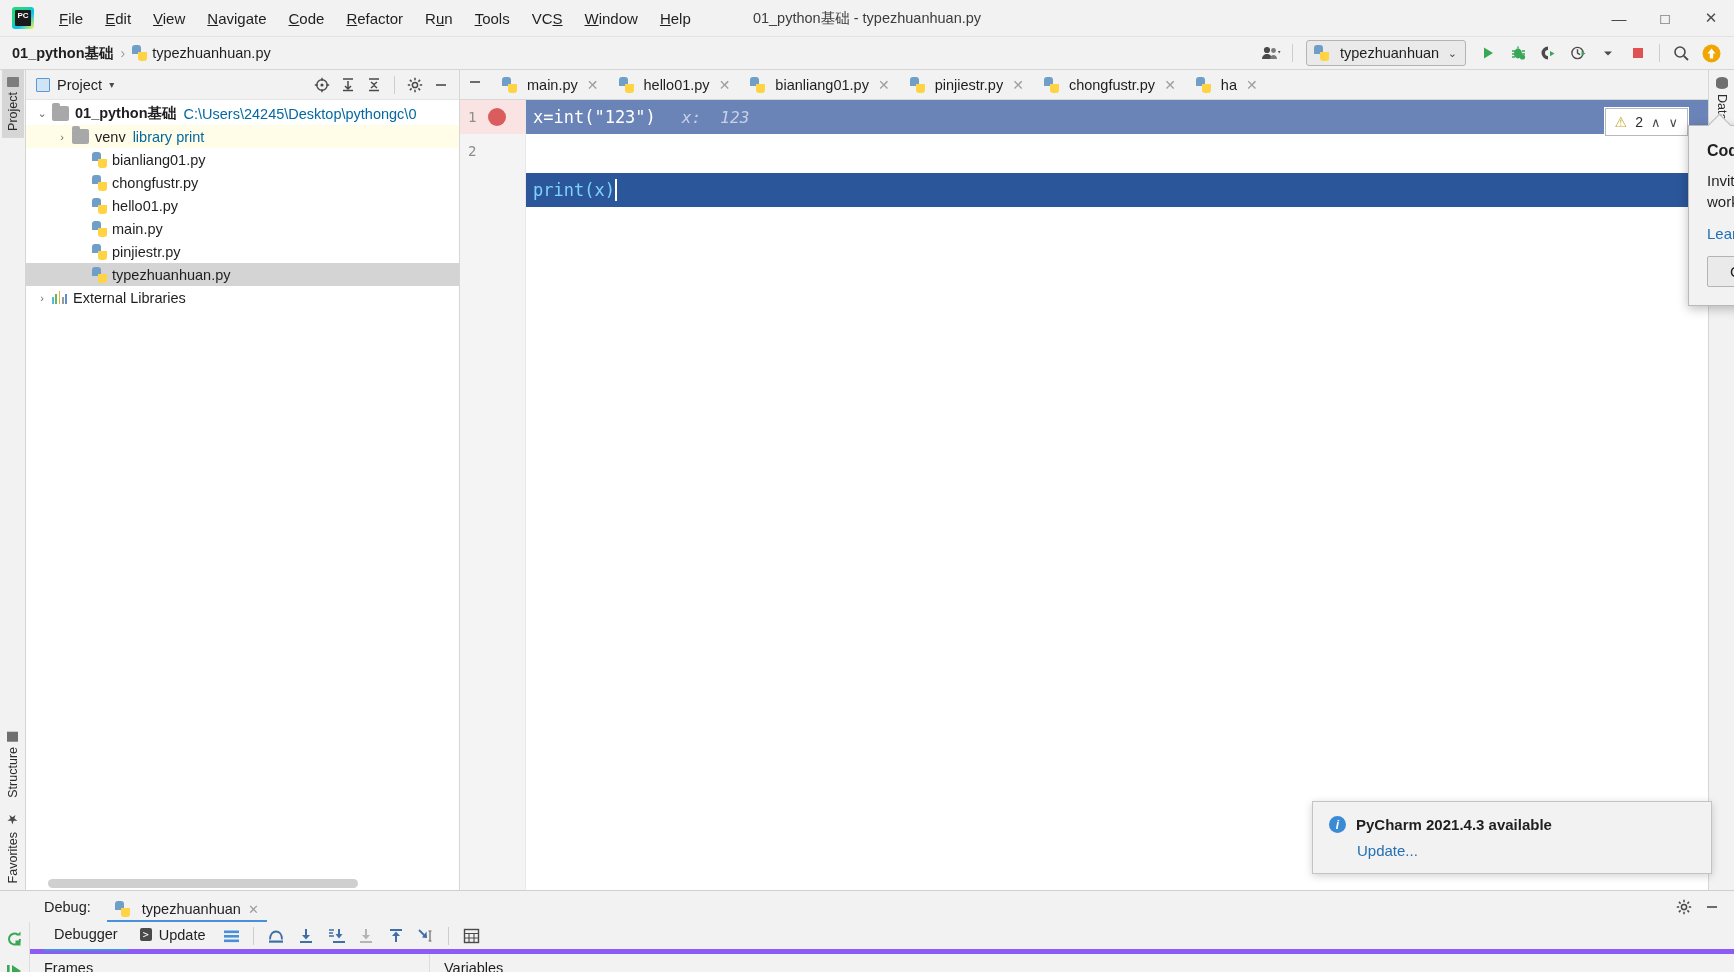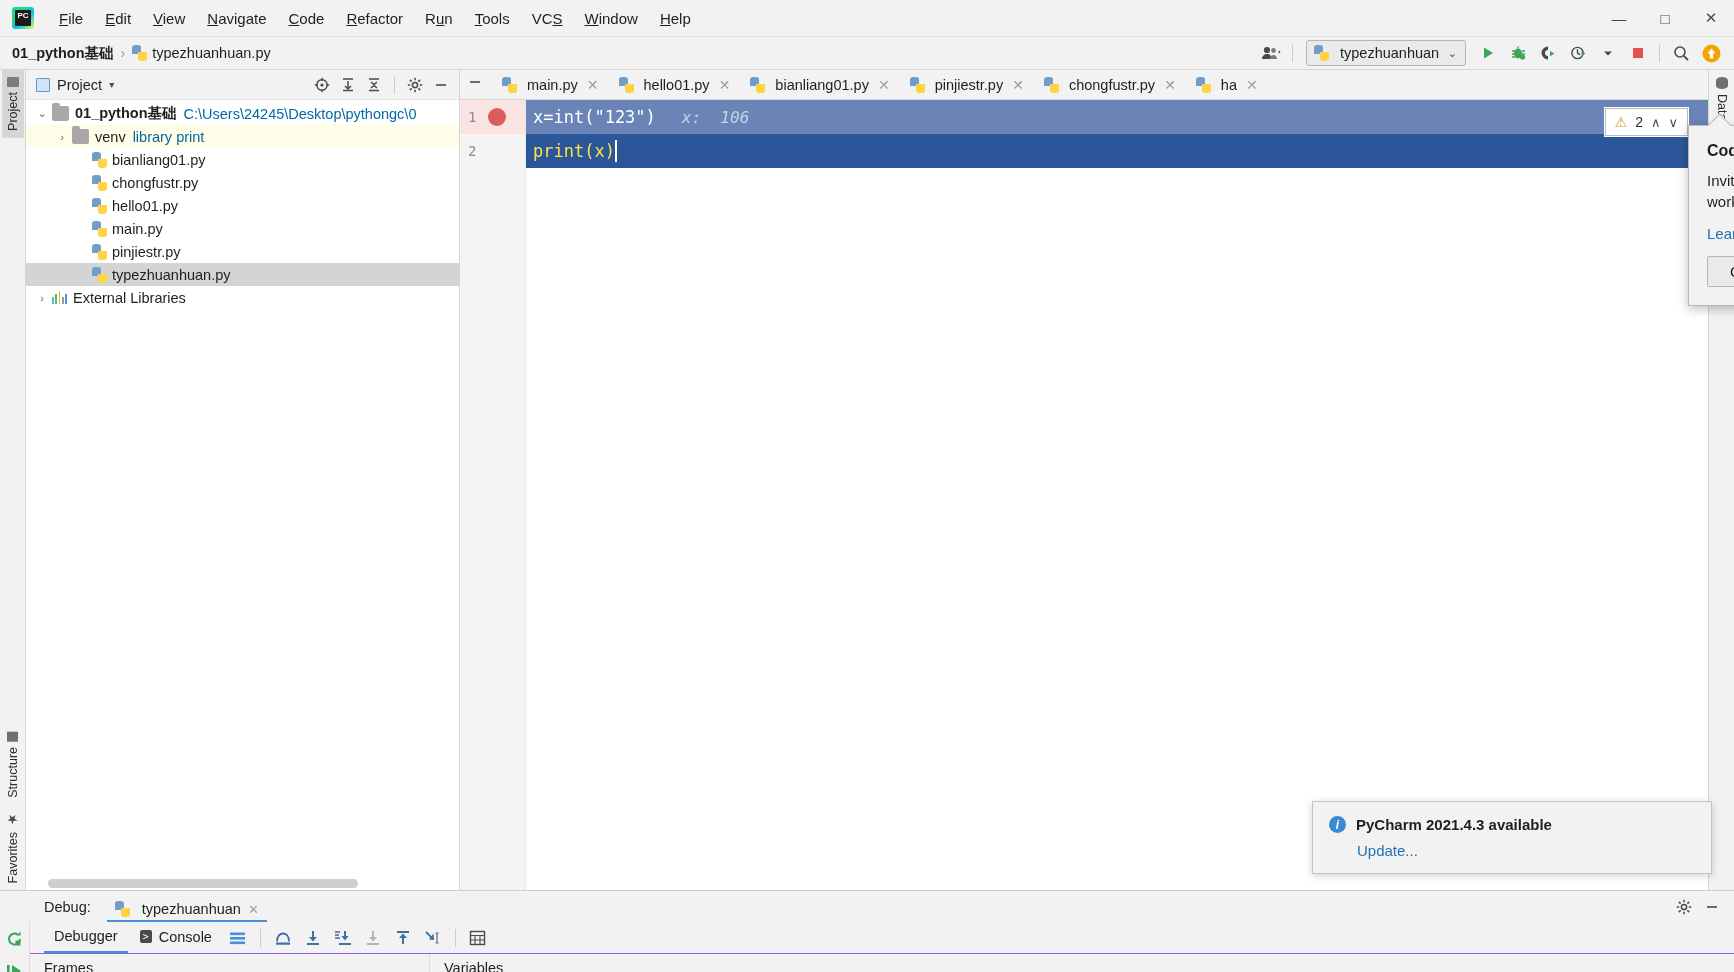--- a/index.html
+++ b/index.html
@@ -180,21 +180,21 @@
     position:absolute; left:28px; top:8px; width:18px; height:18px; border-radius:50%;
     background:#db5c5c;
   }
   .codearea { flex:1; position:relative; }
   .cline {
     height:34px; display:flex; align-items:center; padding-left:7px;
     font-family:"DejaVu Sans Mono", monospace; font-size:17px;
     white-space:pre;
   }
   .cline.exec { background:#6b84b8; color:#ffffff; }
-  .cline.cursorln { background:#2b579a; color:#fde047; }
+  .cline.cursorln { background:#2b579a; color:#7dd3fc;margin-top:39px; }
   .inlinehint { color:#c8d2e6; font-style:italic; margin-left:26px; font-size:16px; }
   .caret { display:inline-block; width:2px; height:22px; background:#fff; vertical-align:-5px; }
 
   .insp-badge {
     position:absolute; right:20px; top:8px; z-index:6;
     display:flex; align-items:center; gap:8px;
     background:#ffffff; border:1px solid #b9b9b9;
     height:28px; padding:0 9px; font-size:14px; color:#2b2b2b;
     box-shadow:0 0 0 1px #fff;
   }
@@ -236,21 +236,21 @@
 
   .dbgbody { display:flex; height:180px; background:#f2f2f2; }
   .dbg-vtools {
     width:30px; flex:none; display:flex; flex-direction:column; align-items:center;
     padding-top:4px; gap:6px; border-right:1px solid #dcdcdc;
   }
   .dbg-vtools .vi { width:24px; height:26px; display:flex; align-items:center; justify-content:center; }
   .dbgmain { flex:1; display:flex; flex-direction:column; min-width:0; }
   .dbgtoolbar {
     height:32px; display:flex; align-items:center; gap:2px; padding-left:14px;
-    border-bottom:1px solid #8b5cf6; background:#f2f2f2;
+    border-bottom:5px solid #8b5cf6; background:#f2f2f2;
   }
   .dtab { font-size:14.5px; padding:5px 10px 7px 10px; }
   .dtab.active { border-bottom:2px solid #4a90d9; }
   .dt-ico { width:28px; height:26px; display:flex; align-items:center; justify-content:center; color:#3f6fa5; }
 
   .dbgpanes { flex:1; display:flex; min-height:0; }
   .pane { display:flex; flex-direction:column; min-width:0; }
   .pane-hdr { height:29px; display:flex; align-items:center; padding-left:14px; font-size:14.5px;
               border-bottom:1px solid #dcdcdc; }
   .framepane { width:400px; flex:none; border-right:1px solid #dcdcdc; }
@@ -284,20 +284,21 @@
     <div class="menu-item"><u>V</u>iew</div>
     <div class="menu-item"><u>N</u>avigate</div>
     <div class="menu-item"><u>C</u>ode</div>
     <div class="menu-item"><u>R</u>efactor</div>
     <div class="menu-item">R<u>u</u>n</div>
     <div class="menu-item"><u>T</u>ools</div>
     <div class="menu-item">VC<u>S</u></div>
     <div class="menu-item"><u>W</u>indow</div>
     <div class="menu-item"><u>H</u>elp</div>
   </div>
+  <div class="win-title">01_python基础 - typezhuanhuan.py</div>
   <div class="win-ctrls">
     <div class="win-btn">—</div>
     <div class="win-btn">□</div>
     <div class="win-btn close">✕</div>
   </div>
 </div>
 
 <div class="navrow">
   <div class="crumb">
     <span class="b1">01_python基础</span>
@@ -541,21 +542,21 @@
           <span>1</span>
           <span class="bpdot"></span>
         </div>
         <div class="gline">
           <span>2</span>
         </div>
       </div>
       <div class="codearea">
         <div class="cline exec">
           <span>x=int("123")</span>
-          <span class="inlinehint">x:  106</span>
+          <span class="inlinehint">x:  123</span>
         </div>
         <div class="cline cursorln">
           <span>print(x)</span><span class="caret"></span>
         </div>
       </div>
 
       <div class="insp-badge">
         <span class="warn-tri">⚠</span>
         <span>2</span>
         <span style="color:#4a4a4a;font-size:13px">∧</span>
@@ -627,21 +628,21 @@
 
       <div style="flex:1"></div>
 
     </div>
 
     <div class="dbgmain">
       <div class="dbgtoolbar">
         <div class="dtab active">Debugger</div>
         <div class="dtab" style="display:flex;align-items:center;gap:7px">
           <span style="background:#4a4a4a;color:#fff;font-size:10px;padding:1px 3px;border-radius:2px;font-family:'DejaVu Sans Mono',monospace;">&gt;</span>
-          <span>Console</span>
+          <span>Update</span>
         </div>
         <div class="dt-ico">
           <svg class="ico-svg" width="17" height="14" viewBox="0 0 17 14">
             <rect x="1" y="1.5" width="15" height="2.6" fill="#4a90d9"></rect>
             <rect x="1" y="6" width="15" height="2.6" fill="#4a90d9"></rect>
             <rect x="1" y="10.5" width="15" height="2.6" fill="#4a90d9"></rect>
           </svg>
         </div>
         <div class="sep-v"></div>
         <div class="dt-ico">

